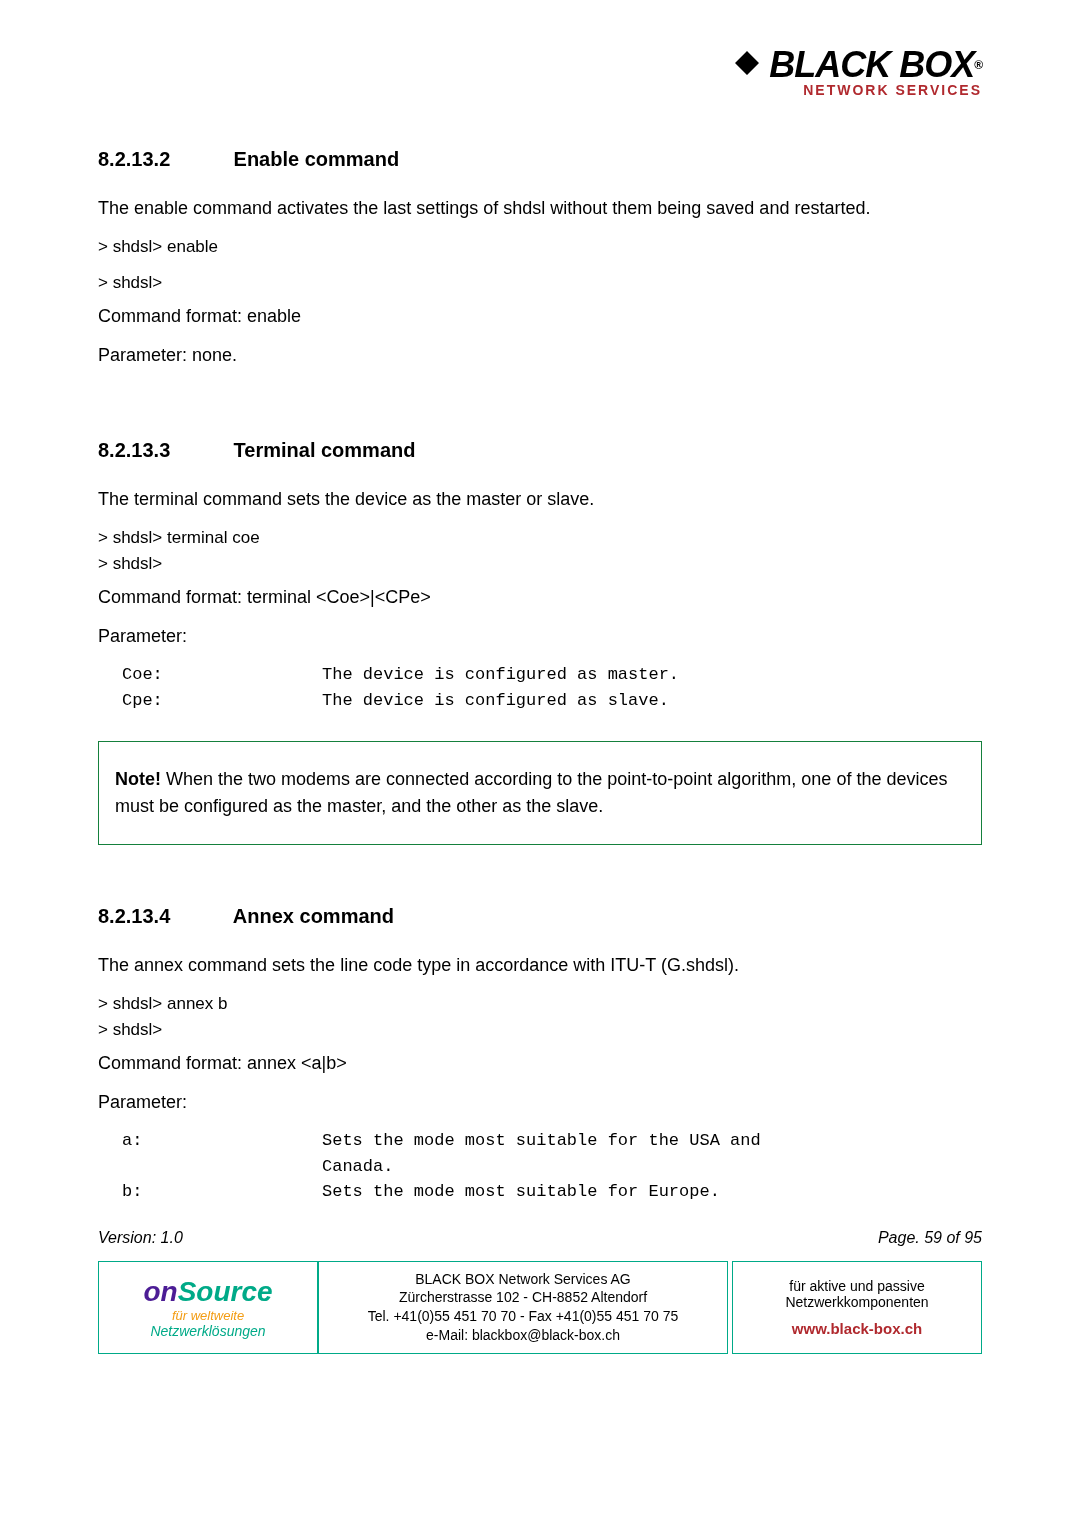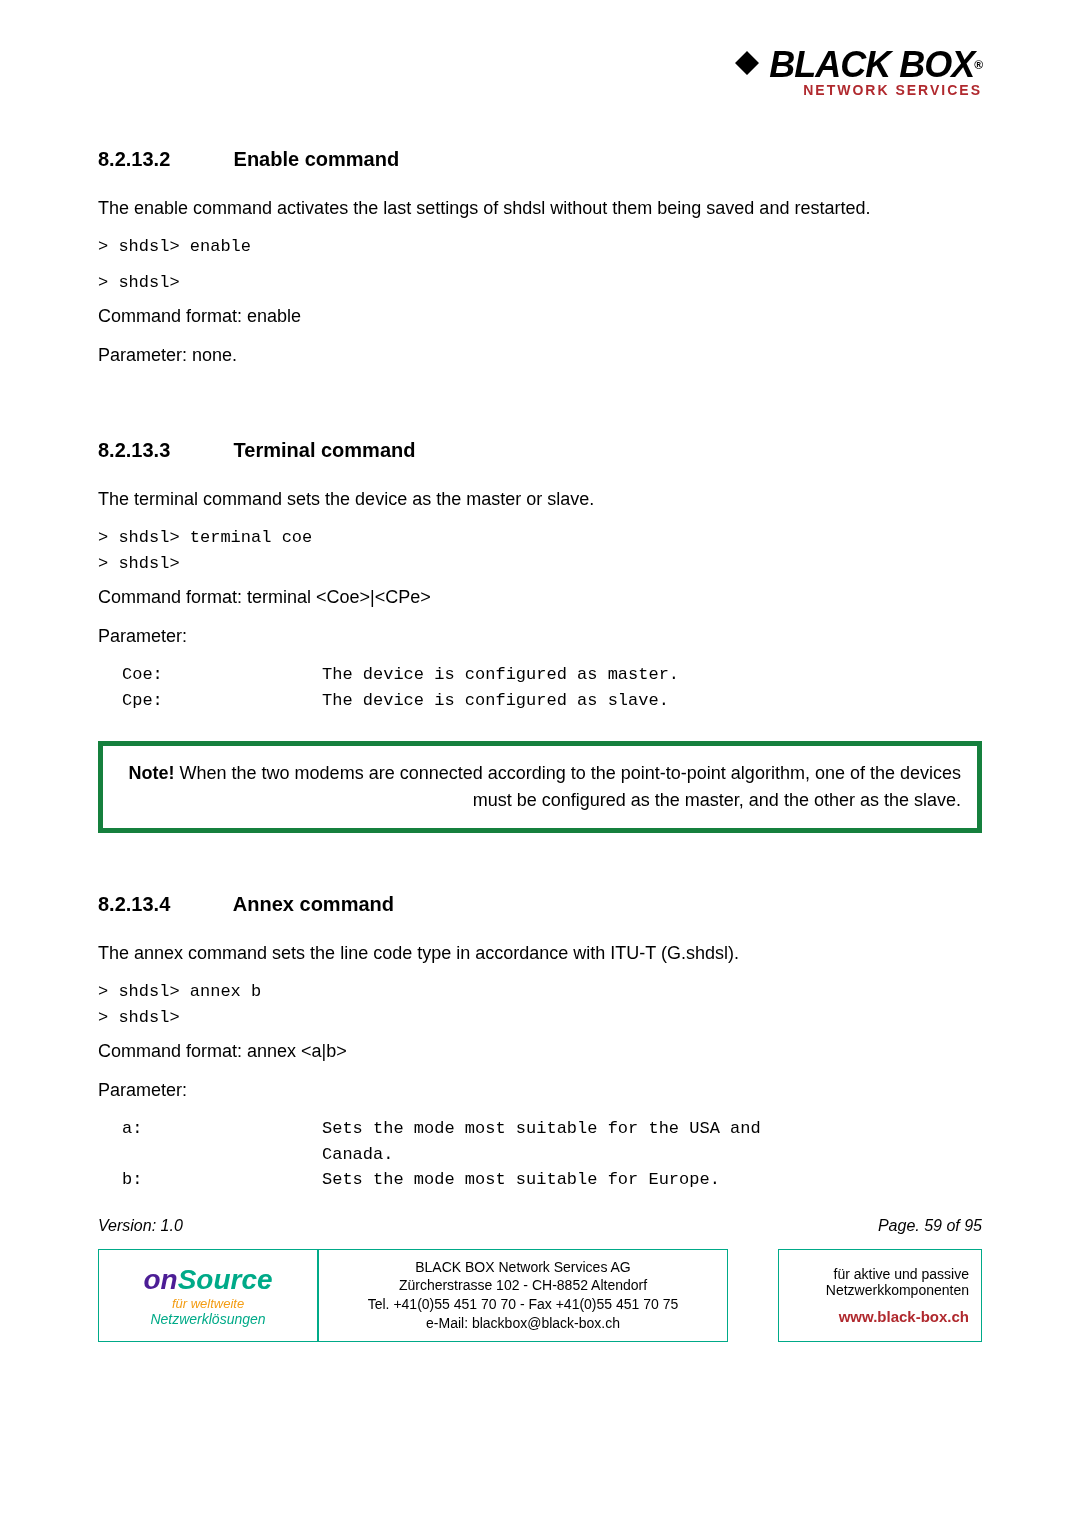--- a/index.html
+++ b/index.html
@@ -53,30 +53,29 @@
     }
     h3 .section-num {
       display: inline-block;
       width: 130px;
     }
     p {
       margin-bottom: 12px;
       line-height: 1.5;
     }
     .mono {
-      font-family: Liberation Mono, monospace;
+      font-family: Liberation Sans, sans-serif;
       font-size: 17px;
       line-height: 1.5;
       white-space: pre;
     }
     .note-box {
-      border: 5px solid #15803d;
-      padding: 14px 16px;
+      border: 1px solid #15803d;
+      padding: 24px 16px;
       margin: 28px 0;
-      text-align: right;
     }
     .section-gap { margin-top: 70px; }
     .param-row {
       font-family: "Courier New", Courier, monospace;
       font-size: 17px;
       line-height: 1.5;
       padding-left: 24px;
     }
     .param-col1 { display: inline-block; width: 200px; vertical-align: top; }
     .param-col2 { display: inline-block; width: 520px; vertical-align: top; }
@@ -104,26 +103,26 @@
       display: flex;
       flex-direction: column;
       align-items: center;
       justify-content: center;
     }
     .footer-box2 {
       width: 410px;
       line-height: 1.35;
     }
     .footer-box3 {
-      width: 204px;
+      width: 250px;
       margin-left: auto;
       display: flex;
       flex-direction: column;
       justify-content: center;
-      align-items: flex-end;
+      align-items: center;
     }
     .onsource {
       font-size: 28px;
       font-weight: bold;
       font-style: italic;
     }
     .onsource .on { color: #4c1d95; }
     .onsource .source { color: #0a8; }
     .onsource-sub1 { color: #f39c12; font-size: 13px; font-style: italic; }
     .onsource-sub2 { color: #0a8; font-size: 14px; font-style: italic; }

